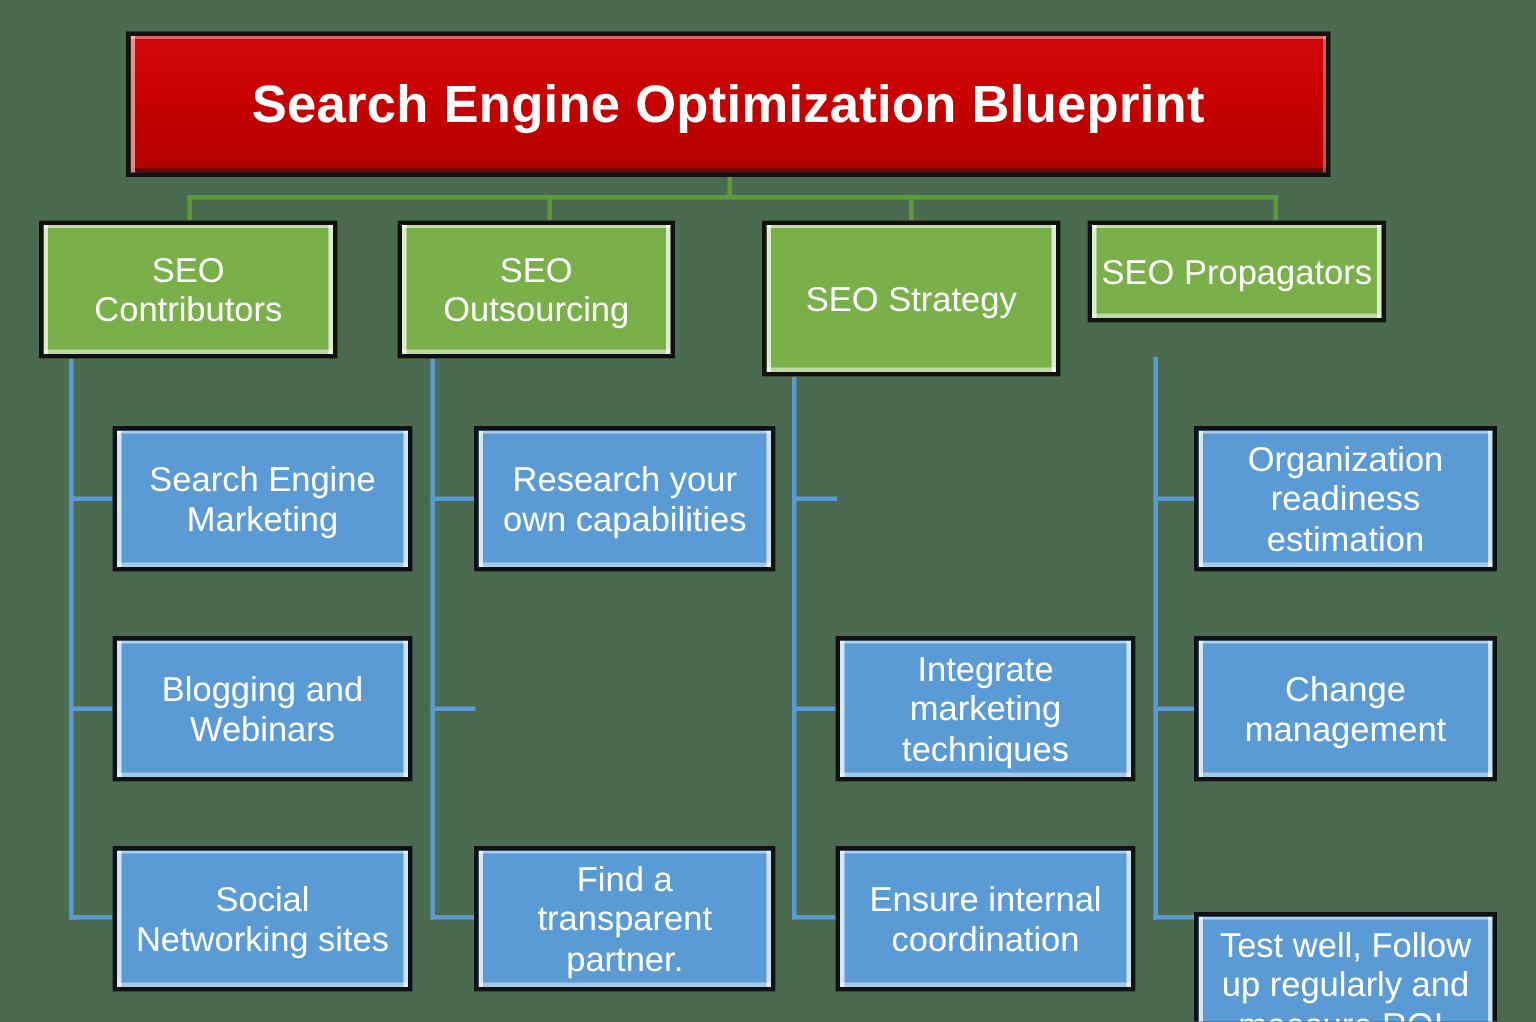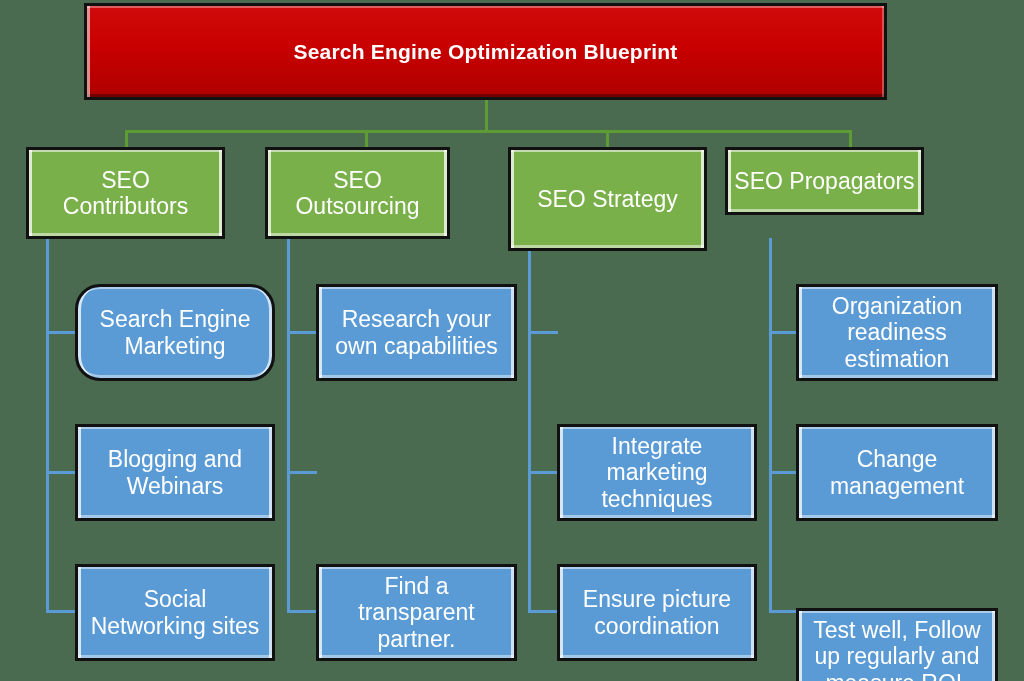--- a/index.html
+++ b/index.html
@@ -39,28 +39,29 @@
     color: #ffffff;
     border: 3px solid #111111;
     padding: 0 3px;
     line-height: 1.14;
     white-space: pre-line;
   }
 
   
   .node.title {
     background: linear-gradient(to bottom, #d00a0a 0%, #c80000 45%, #b00000 100%);
-    font-size: 21px;
+    font-size: 35px;
     font-weight: bold;
     letter-spacing: 0.2px;
     box-shadow:
       inset 4px 0 0 -1px rgba(255,255,255,0.55),
       inset -3px 0 0 -1px rgba(255,255,255,0.30),
       inset 0 3px 0 -1px rgba(255,255,255,0.35),
       inset 0 -4px 0 -1px rgba(0,0,0,0.35);
+    margin-top: 18px;
   }
 
   
   .node.green {
     background: #7ab04a;
     font-size: 23px;
     box-shadow:
       inset 5px 0 0 -2px rgba(255,255,255,0.75),
       inset -5px 0 0 -2px rgba(255,255,255,0.75),
       inset 0 4px 0 -2px rgba(255,255,255,0.55),
@@ -116,21 +117,21 @@
 
   <div class="node green" style="left:26px; top:147px; width:199px; height:92px;">SEO
 Contributors</div>
 
   <div class="node green" style="left:265px; top:147px; width:185px; height:92px;">SEO Outsourcing</div>
 
   <div class="node green" style="left:508px; top:147px; width:199px; height:104px;">SEO Strategy</div>
 
   <div class="node green" style="left:725px; top:147px; width:199px; height:68px;">SEO Propagators</div>
 
-  <div class="node blue" style="left:75px; top:284px; width:200px; height:97px;border-radius:25px;">Search Engine
+  <div class="node blue" style="left:75px; top:284px; width:200px; height:97px;">Search Engine
 Marketing</div>
 
   <div class="node blue" style="left:316px; top:284px; width:201px; height:97px;">Research your
 own capabilities</div>
 
 
   <div class="node blue" style="left:796px; top:284px; width:202px; height:97px;text-align:center;">Organization
 readiness
 estimation</div>
 
@@ -145,20 +146,20 @@
   <div class="node blue" style="left:796px; top:424px; width:202px; height:97px;">Change
 management</div>
 
   <div class="node blue" style="left:75px; top:564px; width:200px; height:97px;">Social
 Networking sites</div>
 
   <div class="node blue" style="left:316px; top:564px; width:201px; height:97px;">Find a
 transparent
 partner.</div>
 
-  <div class="node blue" style="left:557px; top:564px; width:200px; height:97px;">Ensure picture
+  <div class="node blue" style="left:557px; top:564px; width:200px; height:97px;">Ensure internal
 coordination</div>
 
   <div class="node blue" style="left:796px; top:564px; width:202px; height:97px;margin-top:44px;">Test well, Follow
 up regularly and
 measure ROI.</div>
 
 </div>
 
 </body></html>

